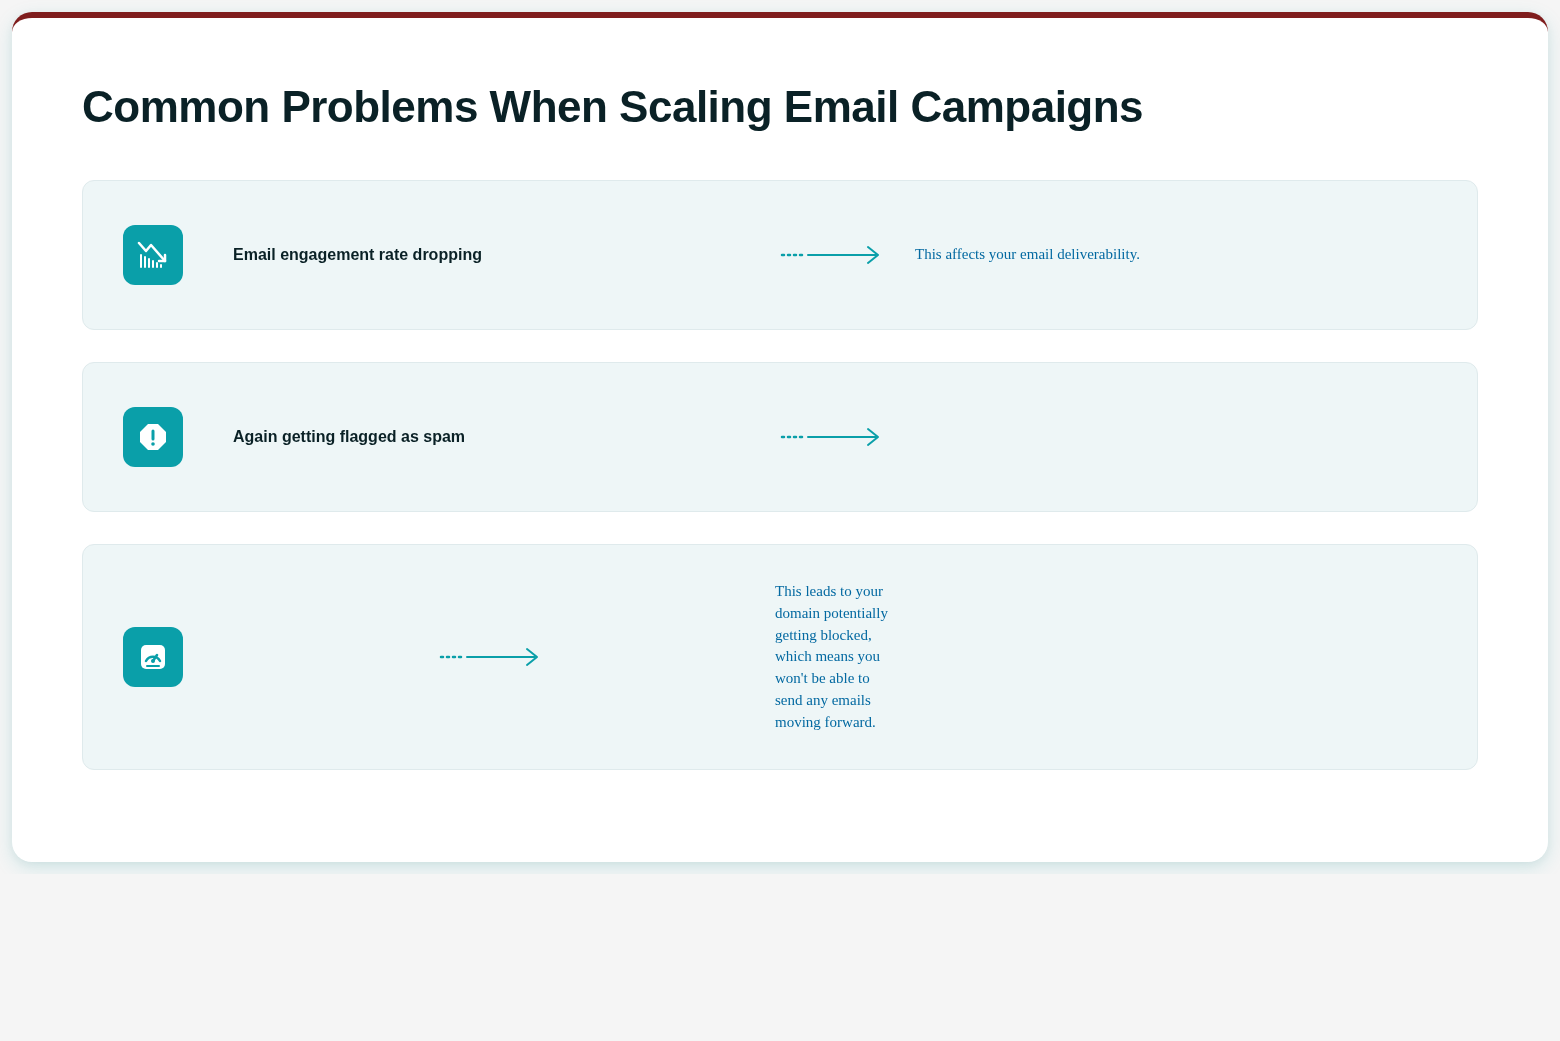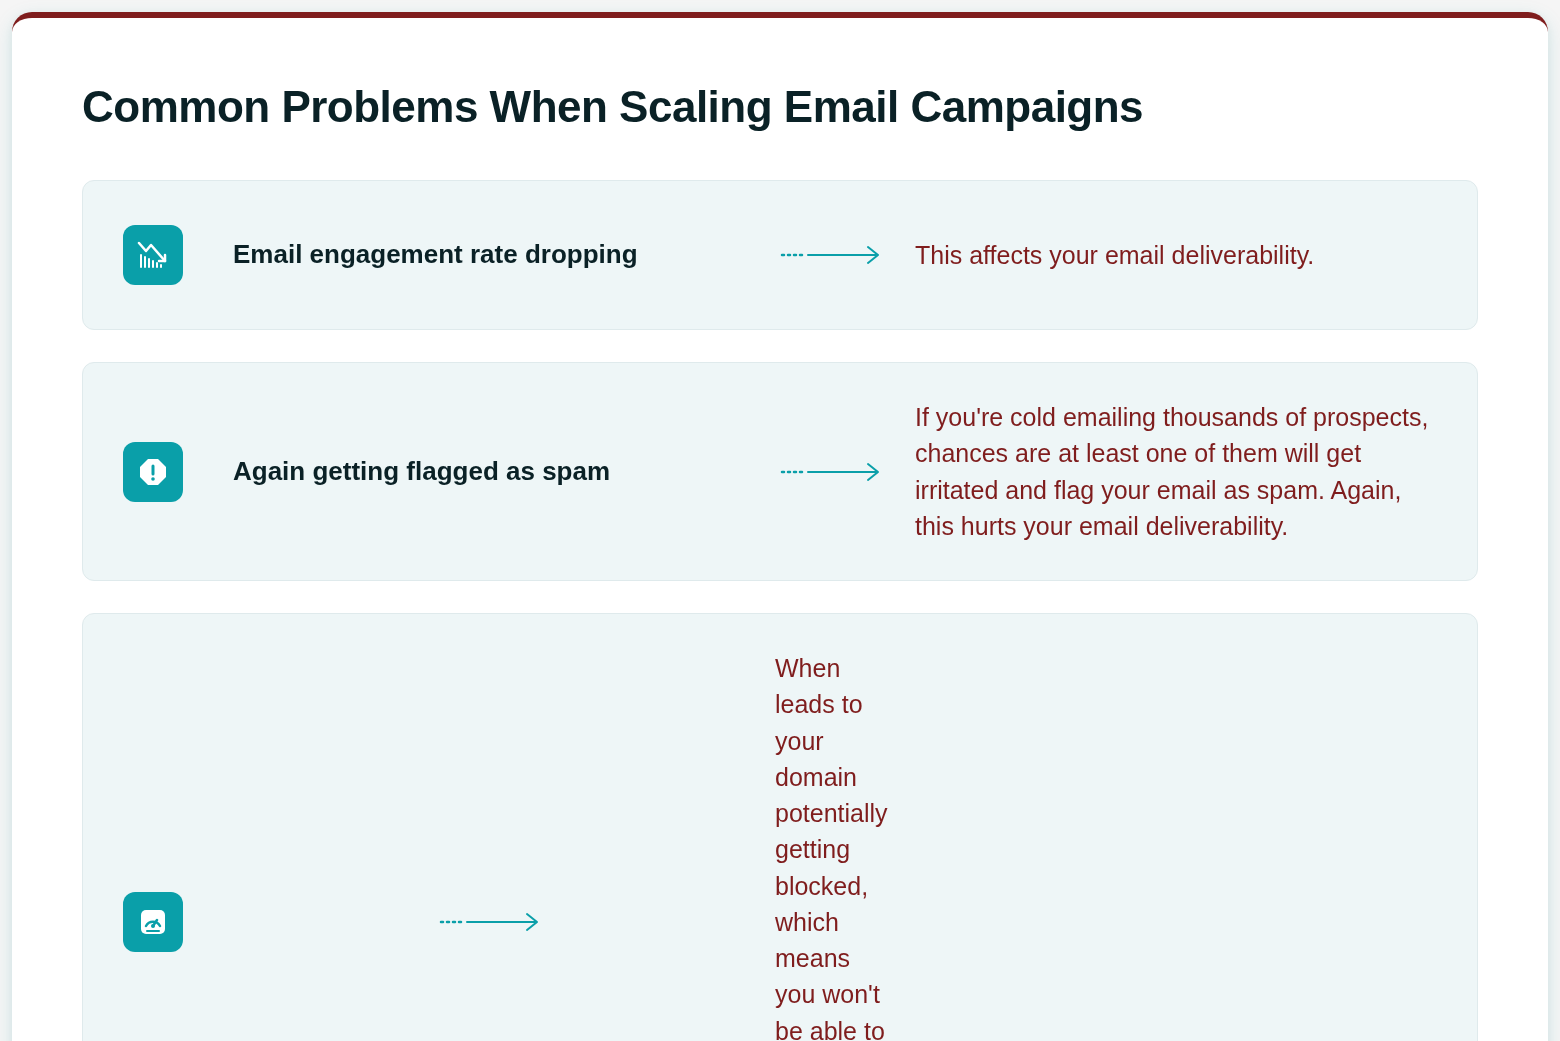--- a/index.html
+++ b/index.html
@@ -48,40 +48,41 @@
       display: flex;
       align-items: center;
       justify-content: center;
       flex-shrink: 0;
     }
     .icon-box svg {
       width: 36px;
       height: 36px;
     }
     .problem-title {
-      font-size: 26px;
+      font-size: 16px;
       font-weight: 800;
       color: #0a2126;
       line-height: 1.35;
       padding-right: 10px;
     }
     .arrow-col {
       display: flex;
       align-items: center;
       justify-content: center;
     }
     .arrow-col svg {
       width: 110px;
       height: 20px;
     }
     .problem-desc {
-      font-size: 25px;
-      color: #7f1d1d;
+      font-size: 15px;
+      color: #0369a1;
       line-height: 1.45;
       font-weight: 500;
+      font-family: Liberation Serif, serif;
     }
   </style>
 </head>
 <body>
 
 <div class="card">
   <h1 class="title">Common Problems When Scaling Email Campaigns</h1>
 
   <div class="problem-row">
     <div class="icon-box">
@@ -116,36 +117,35 @@
       </svg>
     </div>
     <div class="problem-title">Again getting flagged as spam</div>
     <div class="arrow-col">
       <svg viewBox="0 0 110 20">
         <line x1="2" y1="10" x2="24" y2="10" stroke="#0a9fa9" stroke-width="2.5" stroke-dasharray="2 4" stroke-linecap="round"></line>
         <line x1="28" y1="10" x2="96" y2="10" stroke="#0a9fa9" stroke-width="2" stroke-linecap="round"></line>
         <polyline points="88,2 98,10 88,18" stroke="#0a9fa9" stroke-width="2" fill="none" stroke-linecap="round" stroke-linejoin="round"></polyline>
       </svg>
     </div>
-    <div class="problem-desc">If you're cold emailing thousands of prospects, chances are at least one of them will get irritated and flag your email as spam. Again, this hurts your email deliverability.</div>
   </div>
 
   <div class="problem-row">
     <div class="icon-box">
       <svg viewBox="0 0 36 36" fill="none">
         <rect x="6" y="6" width="24" height="24" rx="5" fill="#ffffff"></rect>
         <path d="M 11 22 A 8 8 0 0 1 25 22" stroke="#0a9fa9" stroke-width="2.5" fill="none" stroke-linecap="round"></path>
         <line x1="18" y1="22" x2="22" y2="16" stroke="#0a9fa9" stroke-width="2.5" stroke-linecap="round"></line>
         <circle cx="18" cy="22" r="2" fill="#0a9fa9"></circle>
         <line x1="12" y1="27" x2="24" y2="27" stroke="#0a9fa9" stroke-width="2" stroke-linecap="round"></line>
       </svg>
     </div>
     <div class="arrow-col">
       <svg viewBox="0 0 110 20">
         <line x1="2" y1="10" x2="24" y2="10" stroke="#0a9fa9" stroke-width="2.5" stroke-dasharray="2 4" stroke-linecap="round"></line>
         <line x1="28" y1="10" x2="96" y2="10" stroke="#0a9fa9" stroke-width="2" stroke-linecap="round"></line>
         <polyline points="88,2 98,10 88,18" stroke="#0a9fa9" stroke-width="2" fill="none" stroke-linecap="round" stroke-linejoin="round"></polyline>
       </svg>
     </div>
-    <div class="problem-desc">When leads to your domain potentially getting blocked, which means you won't be able to send any emails moving forward.</div>
+    <div class="problem-desc">This leads to your domain potentially getting blocked, which means you won't be able to send any emails moving forward.</div>
   </div>
 
 </div>
 
 </body></html>

